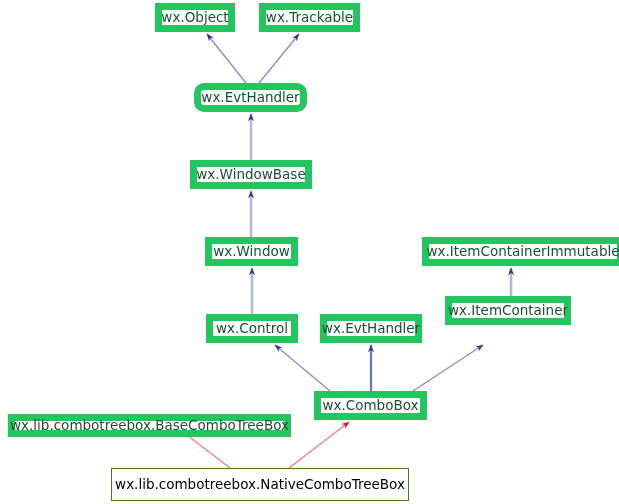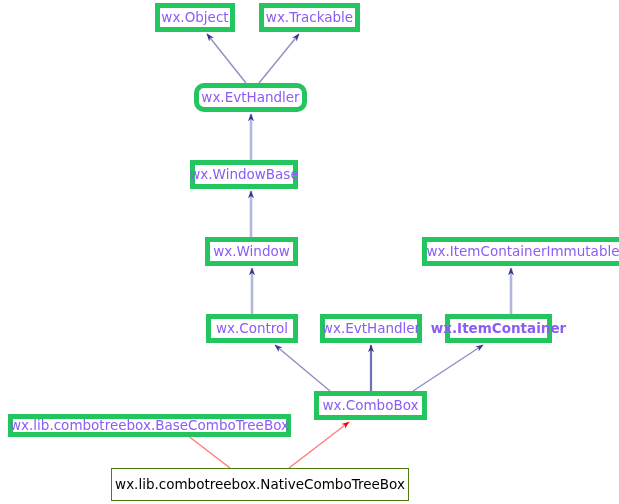--- a/index.html
+++ b/index.html
@@ -7,22 +7,22 @@
     position:relative;
     width:619px;height:504px;
     background:#ffffff;
     font-family:"DejaVu Sans", sans-serif;
     overflow:hidden;
   }
   .node{
     position:absolute;
     box-sizing:border-box;
     background:#ffffff;
-    border:5px solid #22c55e;
-    color:#8b5cf6;
+    border:7px solid #22c55e;
+    color:#14532d;
     font-size:13.5px;
     line-height:1;
     display:flex;
     align-items:center;
     justify-content:center;
     white-space:nowrap;
     letter-spacing:0px;
   }
   .node.highlight{
     border:1px solid #4d7c0f;
@@ -90,41 +90,41 @@
   </div>
 
   <div class="node" style="left:259px;top:3px;width:101px;height:29px;">
     <span>wx.Trackable</span>
   </div>
 
   <div class="node" style="left:194px;top:83px;width:113px;height:29px;border-radius:10px;">
     <span>wx.EvtHandler</span>
   </div>
 
-  <div class="node" style="left:190px;top:160px;width:108px;height:29px;">
+  <div class="node" style="left:190px;top:160px;width:122px;height:29px;">
     <span>wx.WindowBase</span>
   </div>
 
   <div class="node" style="left:205px;top:237px;width:93px;height:29px;">
     <span>wx.Window</span>
   </div>
 
   <div class="node" style="left:422px;top:237px;width:202px;height:29px;">
     <span>wx.ItemContainerImmutable</span>
   </div>
 
   <div class="node" style="left:206px;top:314px;width:92px;height:29px;">
     <span>wx.Control</span>
   </div>
 
   <div class="node" style="left:320px;top:314px;width:102px;height:29px;">
     <span>wx.EvtHandler</span>
   </div>
 
-  <div class="node" style="left:445px;top:314px;width:107px;height:29px;font-weight:bold;">
+  <div class="node" style="left:445px;top:296px;width:126px;height:29px;">
     <span>wx.ItemContainer</span>
   </div>
 
   <div class="node" style="left:8px;top:414px;width:283px;height:23px;">
     <span>wx.lib.combotreebox.BaseComboTreeBox</span>
   </div>
 
   <div class="node" style="left:314px;top:391px;width:113px;height:29px;">
     <span>wx.ComboBox</span>
   </div>

